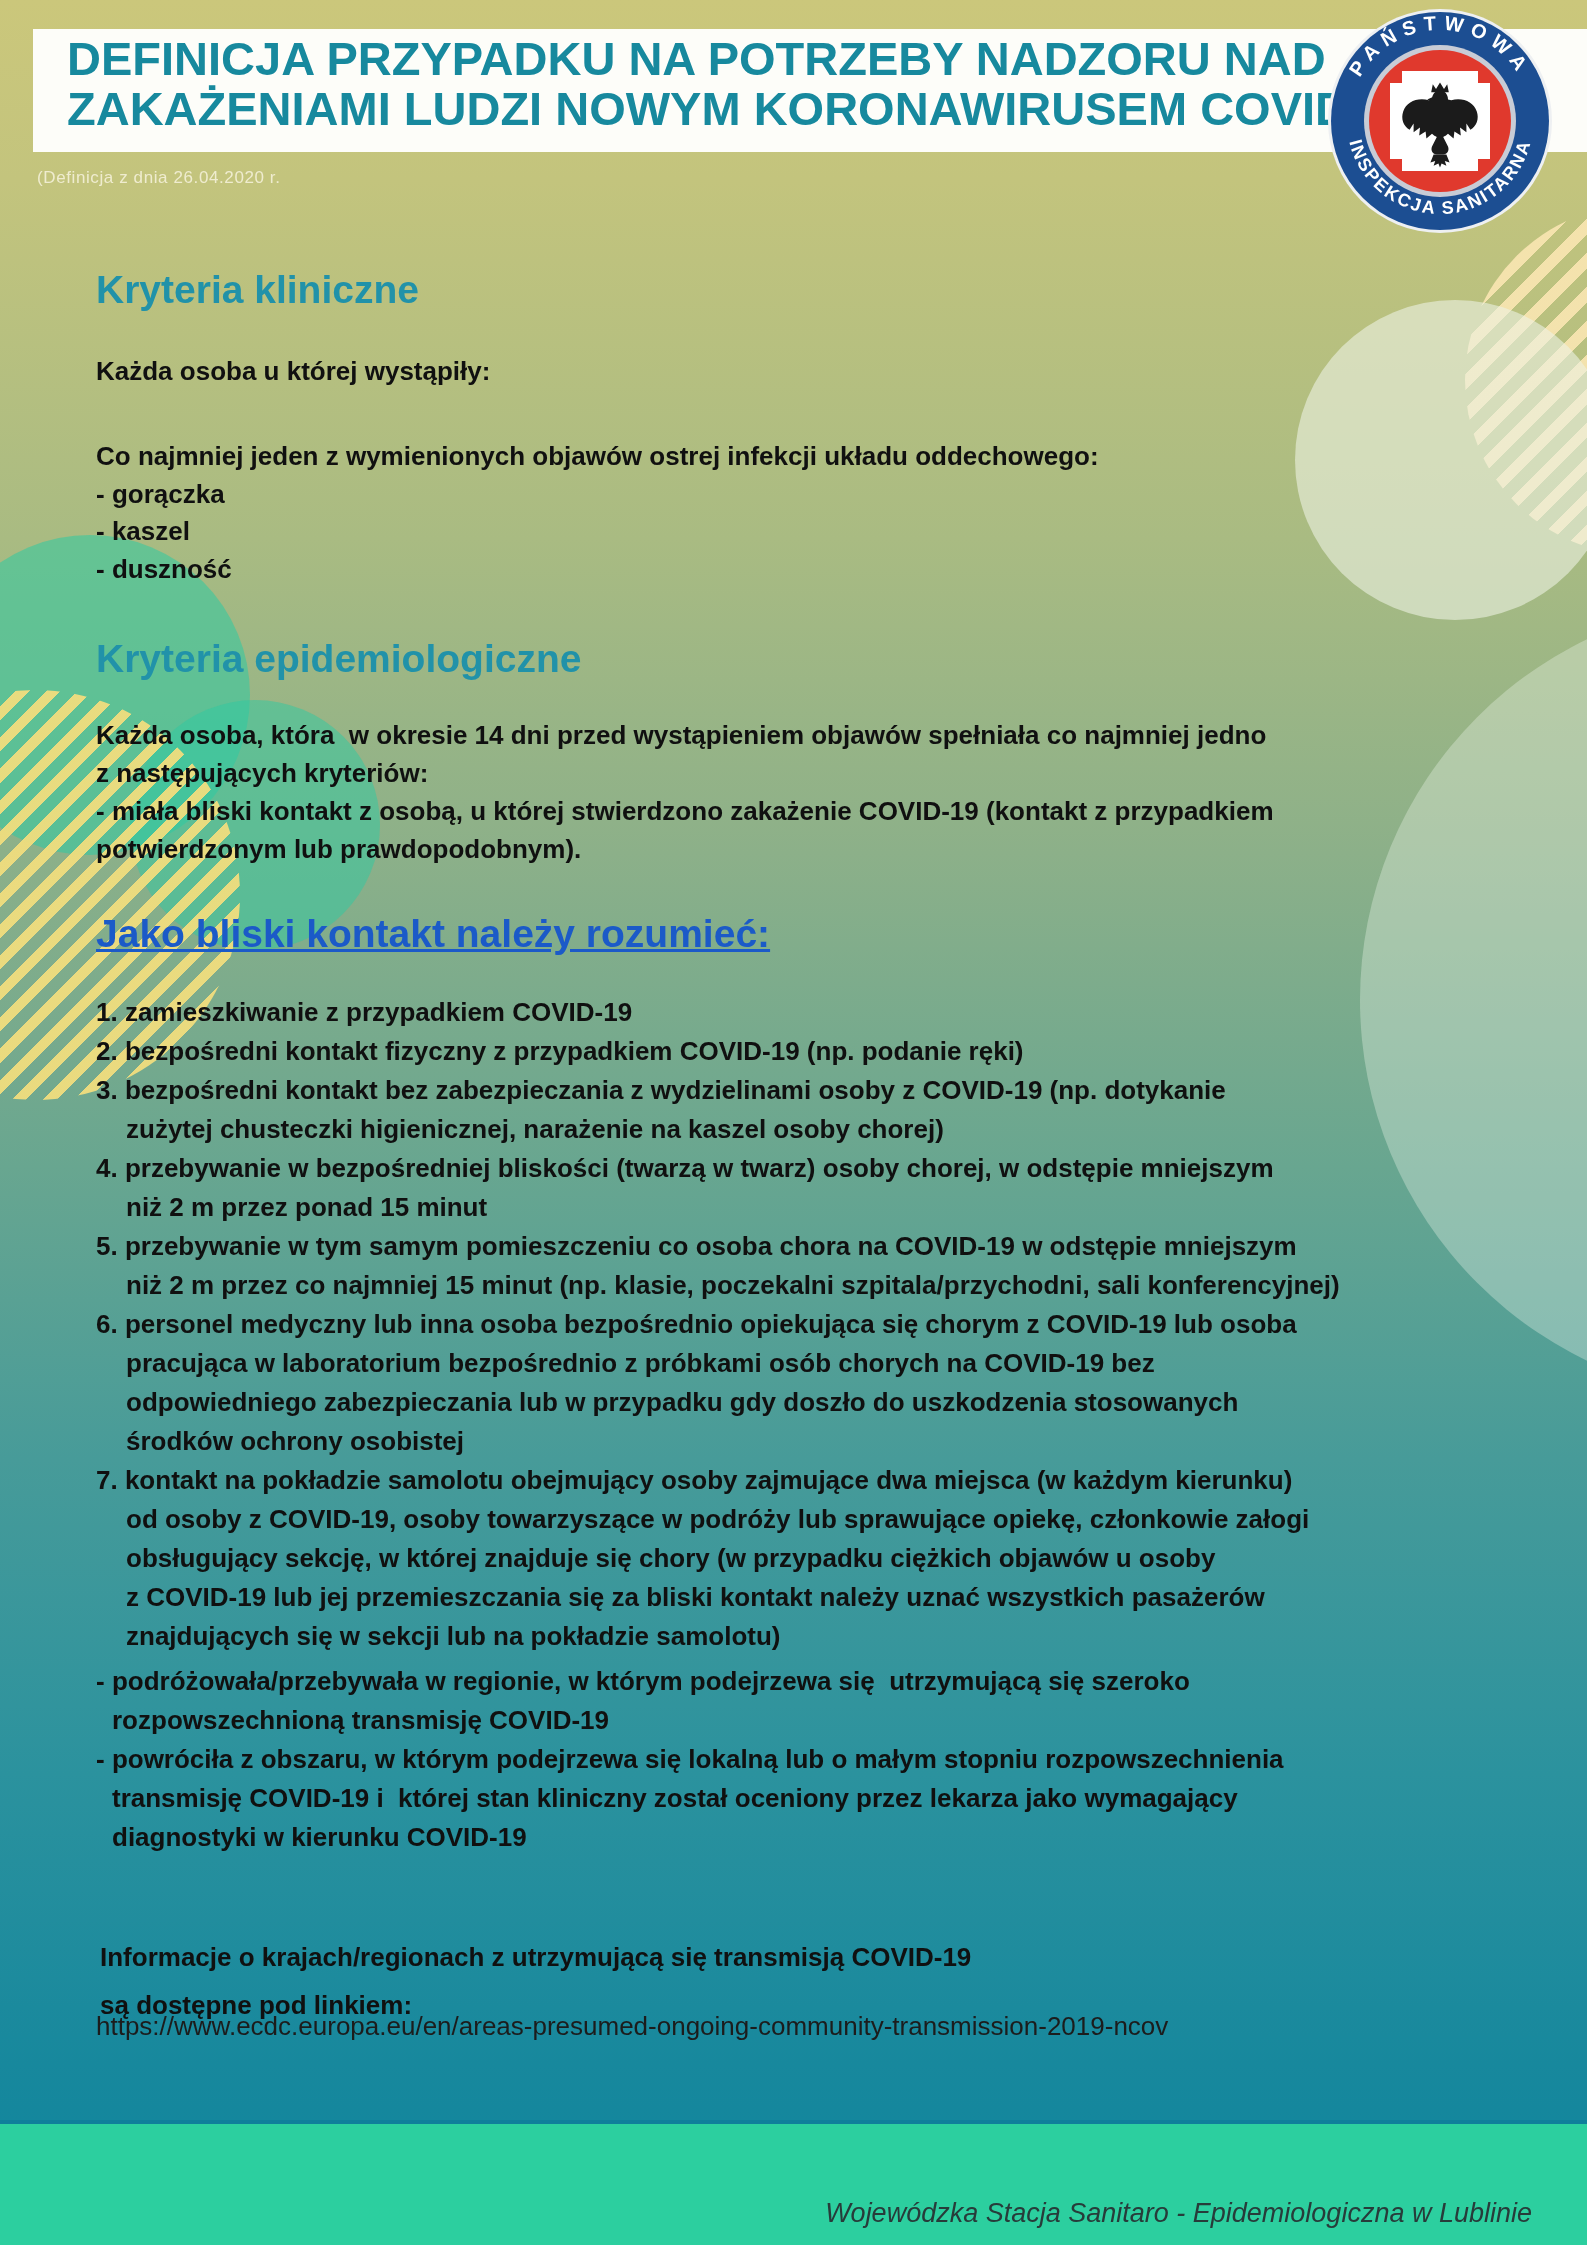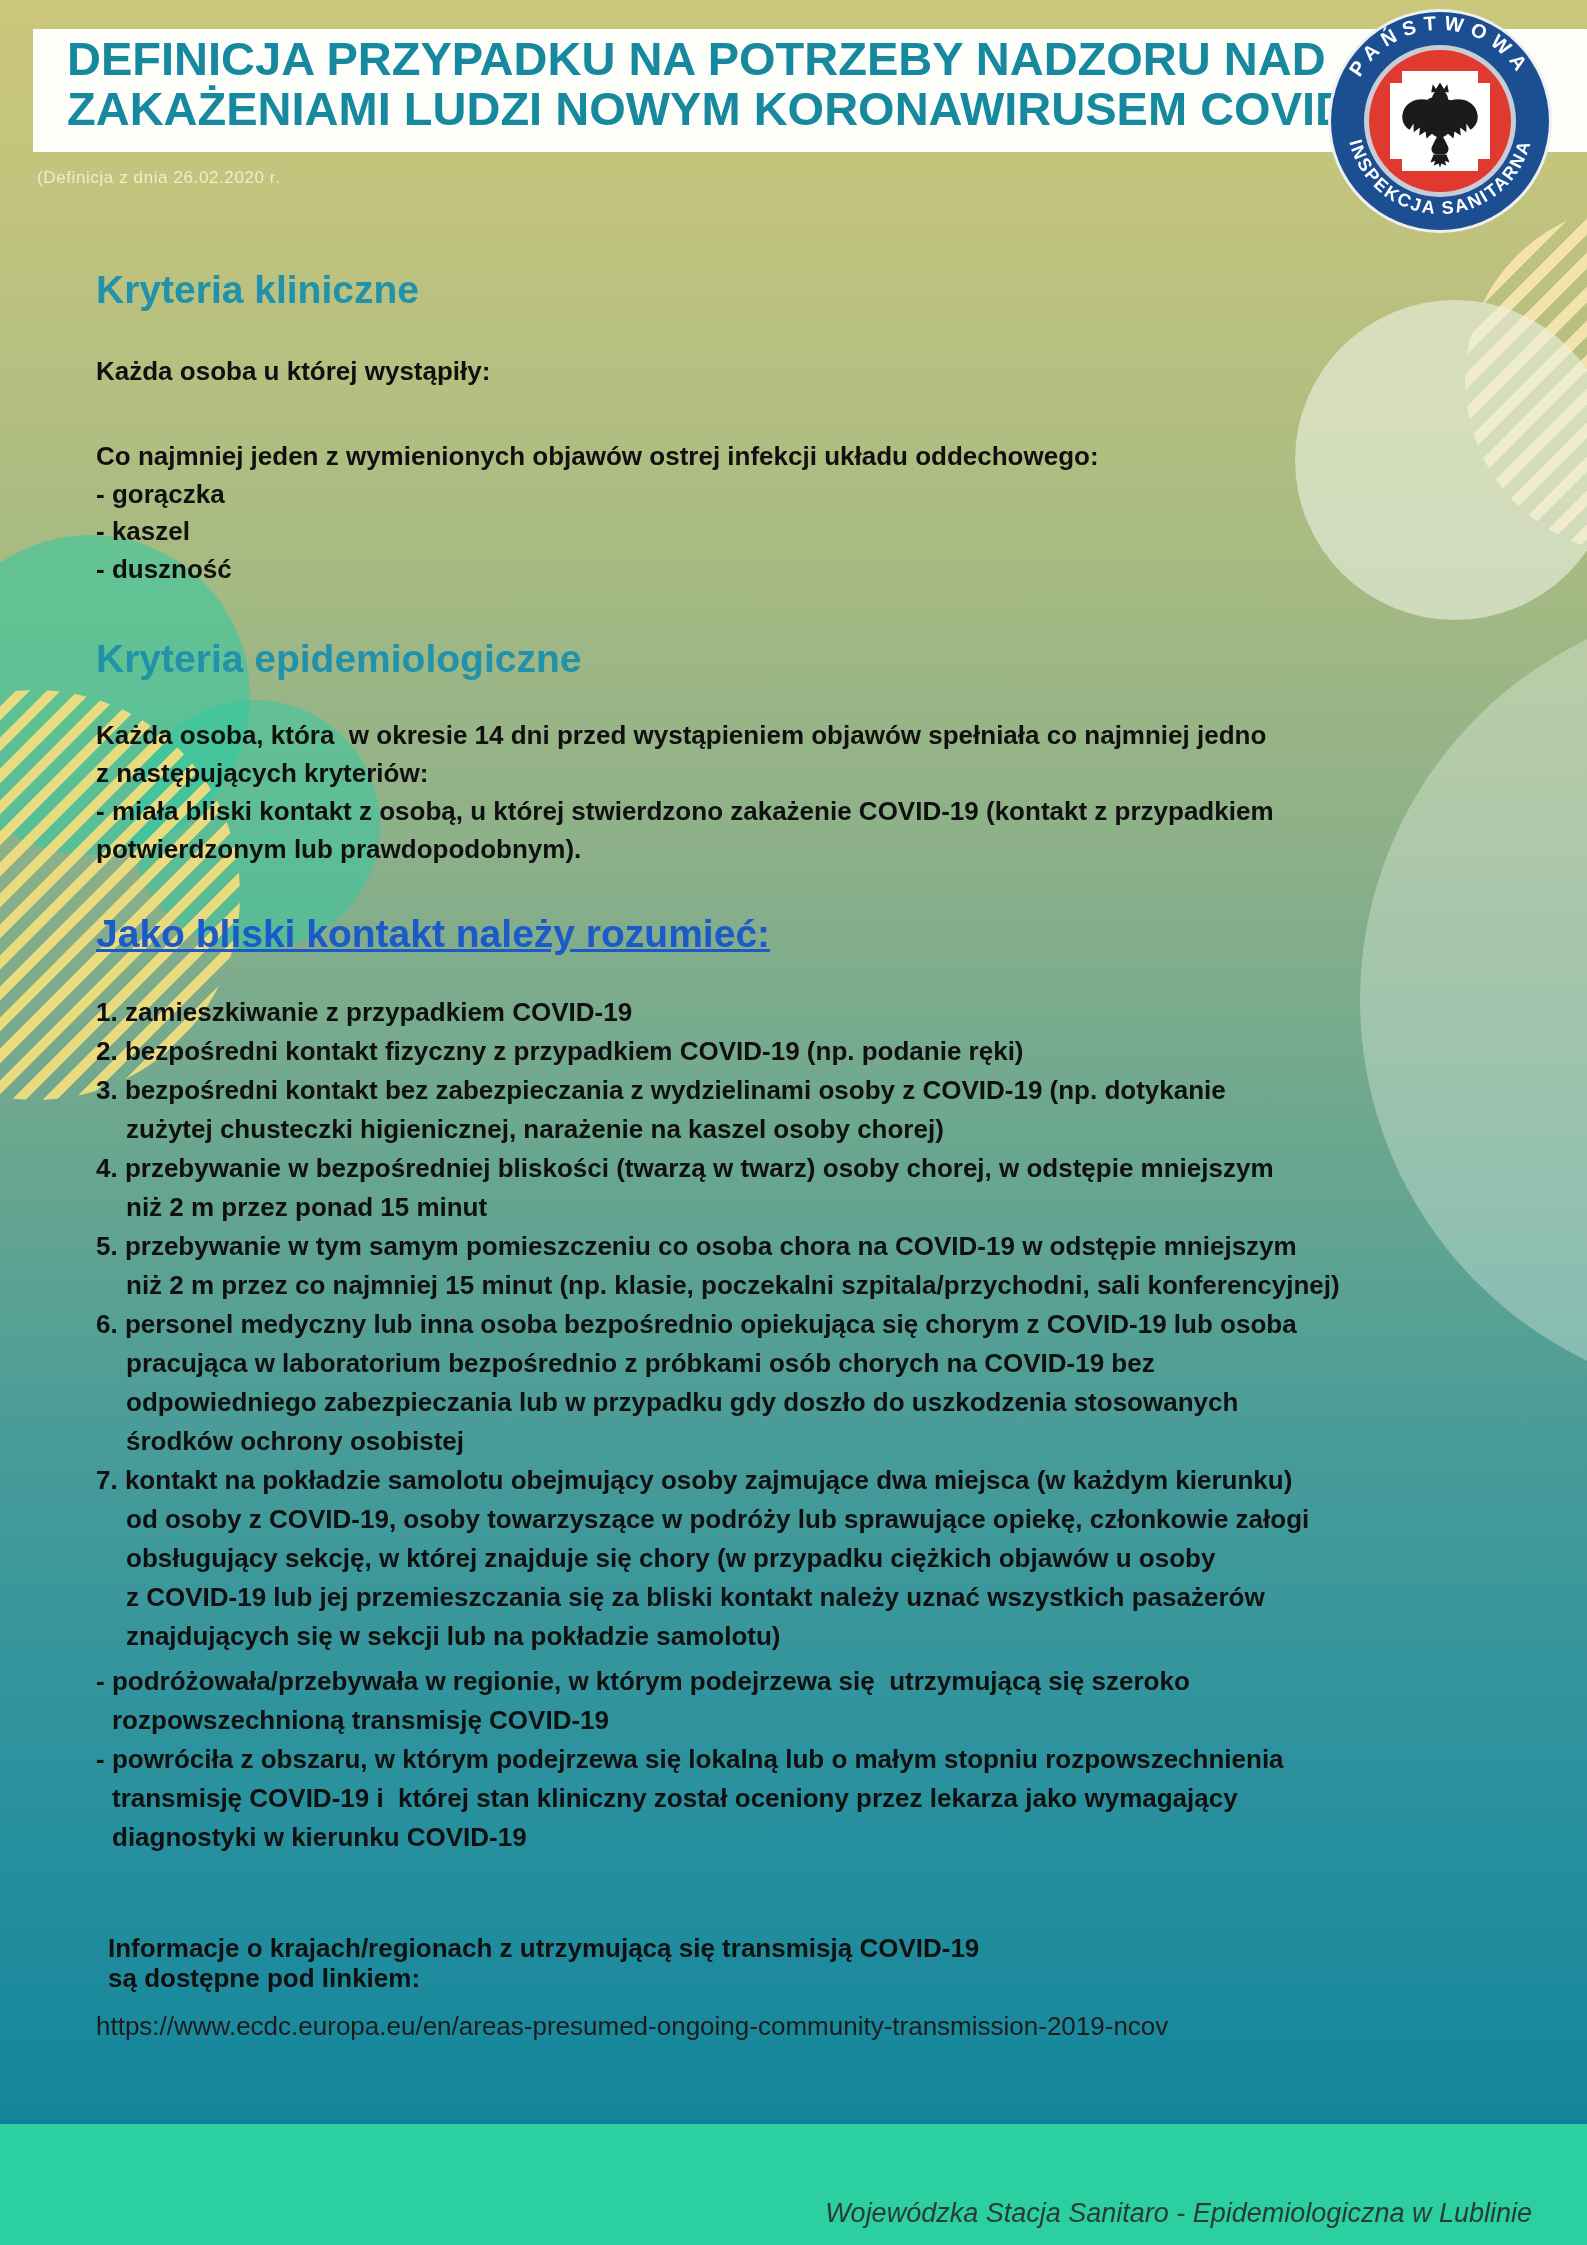--- a/index.html
+++ b/index.html
@@ -67,21 +67,21 @@
 
   <div class="decor teal-a"></div>
   <div class="decor teal-b"></div>
   <div class="decor stripes-left"></div>
   <div class="decor stripes-right"></div>
   <div class="decor pale-1"></div>
   <div class="decor pale-2"></div>
 
   <div class="band"></div>
   <div class="title"><span>DEFINICJA PRZYPADKU NA POTRZEBY NADZORU NAD</span><br><span>ZAKAŻENIAMI LUDZI NOWYM KORONAWIRUSEM COVID-19</span></div>
-  <div class="date-note">(Definicja z dnia 26.02.2020 r.</div>
+  <div class="date-note">(Definicja z dnia 26.04.2020 r.</div>
 
   <svg class="logo" width="236" height="236" viewBox="-118 -118 236 236">
     <circle r="112" fill="#eef0f2"></circle>
     <circle r="109" fill="#1c4e92"></circle>
     <circle r="76" fill="#c8ccd6"></circle>
     <circle r="71" fill="#e0392d"></circle>
     <path d="M-50,-38 h12 v-12 h76 v12 h12 v76 h-12 v12 h-76 v-12 h-12 z" fill="#ffffff"></path>
     <g fill="#1b1b1b" transform="scale(0.8)">
       <path d="M-9,-46 L-5,-40 L0,-48 L5,-40 L9,-46 L11,-36 L-11,-36 Z"></path>
       <path d="M0,-38 C6,-38 10,-33 10,-27 L14,-26 C28,-30 42,-24 46,-12 C49,-3 46,6 38,11 L33,3 L33,14 L25,8 L26,18 L18,13 L17,22 L10,16 C8,18 6,19 4,20 L10,32 C12,37 9,42 4,42 L-4,42 C-9,42 -12,37 -10,32 L-4,20 C-6,19 -8,18 -10,16 L-17,22 L-18,13 L-26,18 L-25,8 L-33,14 L-33,3 L-38,11 C-46,6 -49,-3 -46,-12 C-42,-24 -28,-30 -14,-26 L-10,-27 C-10,-33 -6,-38 0,-38 Z"></path>
@@ -132,21 +132,21 @@
 obsługujący sekcję, w której znajduje się chory (w przypadku ciężkich objawów u osoby
 z COVID-19 lub jej przemieszczania się za bliski kontakt należy uznać wszystkich pasażerów
 znajdujących się w sekcji lub na pokładzie samolotu)</div>
 
   <div class="body-txt lh39 hang16" style="left:96px;top:1662px">- podróżowała/przebywała w regionie, w którym podejrzewa się  utrzymującą się szeroko
 rozpowszechnioną transmisję COVID-19</div>
   <div class="body-txt lh39 hang16" style="left:96px;top:1740px">- powróciła z obszaru, w którym podejrzewa się lokalną lub o małym stopniu rozpowszechnienia
 transmisję COVID-19 i  której stan kliniczny został oceniony przez lekarza jako wymagający
 diagnostyki w kierunku COVID-19</div>
 
-  <div class="body-txt" style="left:108px;top:1933px;line-height:30px">Informacje o krajach/regionach z utrzymującą się transmisją COVID-19
+  <div class="body-txt" style="left:100px;top:1933px;line-height:48px">Informacje o krajach/regionach z utrzymującą się transmisją COVID-19
 są dostępne pod linkiem:</div>
   <a class="url" style="left:96px;top:2011px" href="#">https://www.ecdc.europa.eu/en/areas-presumed-ongoing-community-transmission-2019-ncov</a>
 
   <div class="footer">
     <span class="credit">Wojewódzka Stacja Sanitaro - Epidemiologiczna w Lublinie</span>
   </div>
 
 </div>
 
 </body></html>

